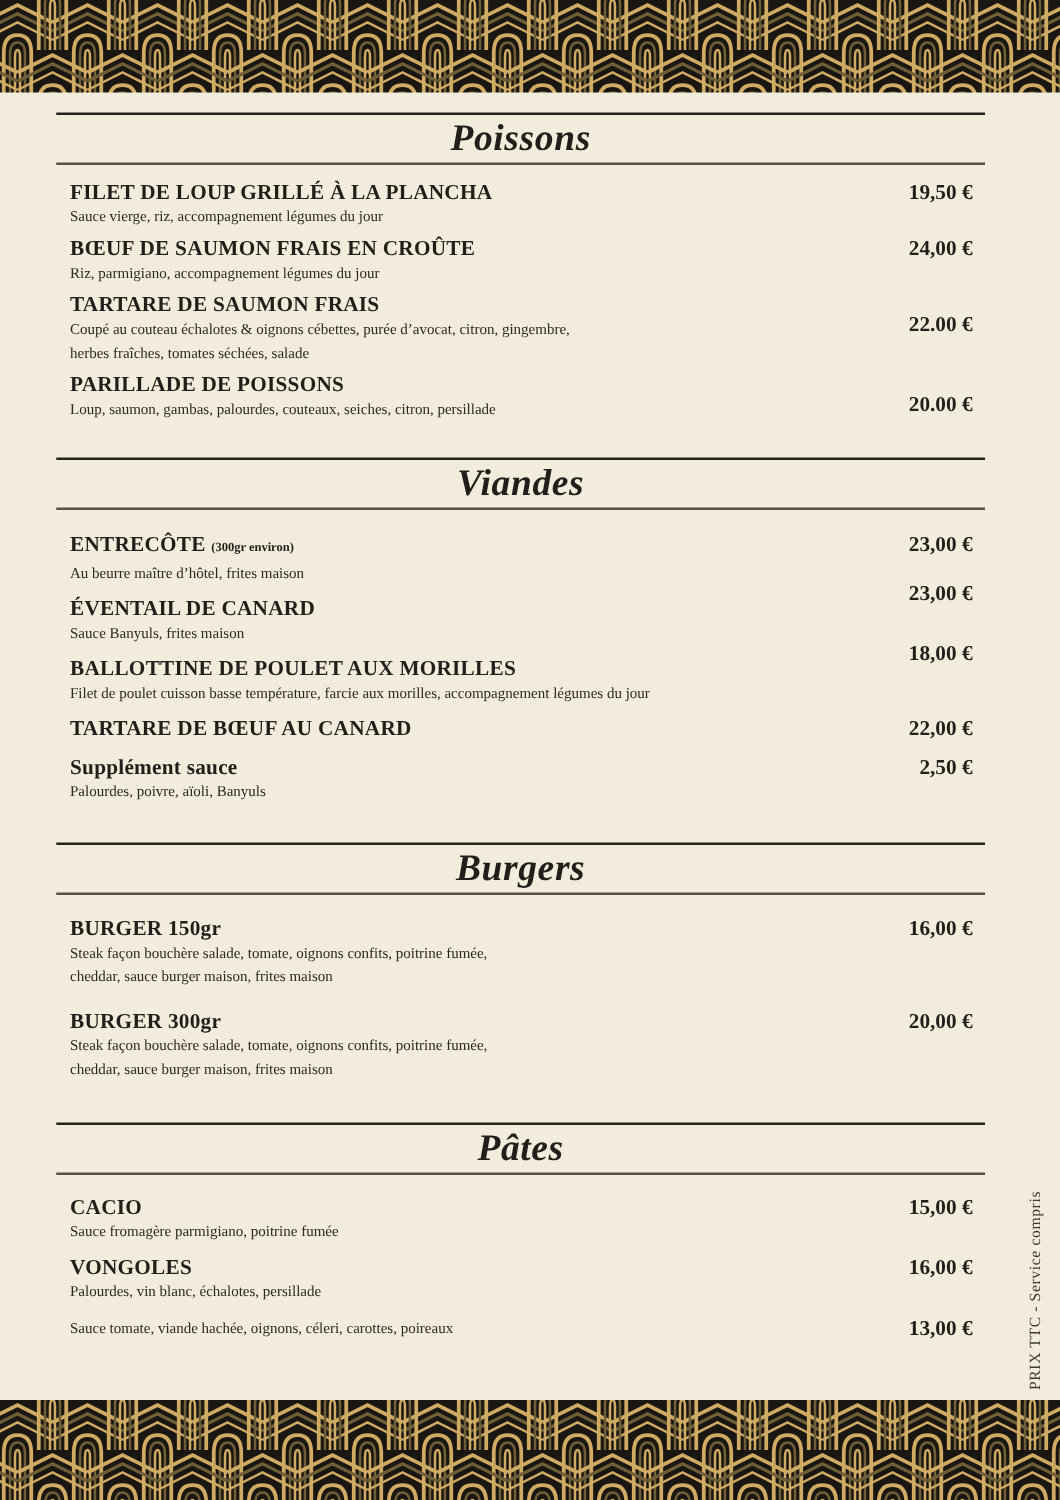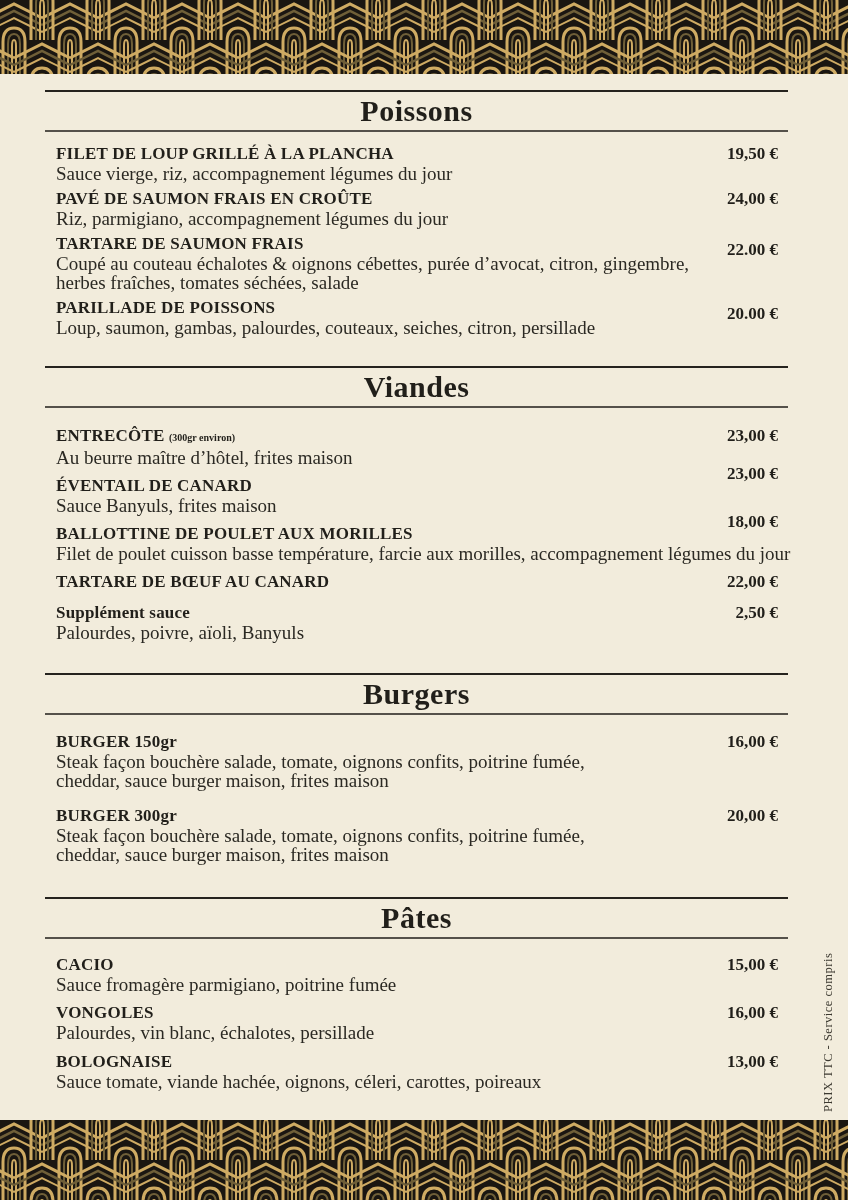--- a/index.html
+++ b/index.html
@@ -22,38 +22,38 @@
   .c-dark{stroke:var(--gold-dark); fill:none;}
 
   .menu-content{position:absolute; left:45px; top:74px; width:743px;}
 
   .menu-section{margin:0;}
   .menu-section .rule{height:2px; width:100%;}
   .rule-top{background:var(--rule-dark);}
   .rule-bottom{background:var(--rule-light);}
   .section-title{
     margin:2px 0; font-size:30px; line-height:34px; font-weight:bold;
-    text-align:center; letter-spacing:.5px; color:var(--ink);
+    font-style:italic; text-align:center; letter-spacing:.5px; color:var(--ink);
   }
   .sec-poissons{margin-top:16px;}
   .sec-viandes{margin-top:29px;}
   .sec-burgers{margin-top:31px;}
   .sec-pates{margin-top:33px;}
 
   .item{position:relative; padding-left:11px; padding-right:90px;}
   .item-name{font-size:17px; line-height:20px; font-weight:bold; letter-spacing:.2px; white-space:nowrap;}
   .name-suffix{font-size:10px; font-weight:bold; letter-spacing:0;}
-  .item-desc{font-size:19px; line-height:19px; color:var(--ink-soft);}
+  .item-desc{font-size:12px; line-height:19px; color:var(--ink-soft);}
   .dline{display:block; white-space:nowrap;}
   .item-price{
     position:absolute; top:0; right:10px; font-size:17px; line-height:20px;
     font-weight:bold; white-space:nowrap;
   }
   .price-raised .item-price{top:-12px;}
-  .price-low .item-price{top:6px;}
+  .price-low .item-price{top:16px;}
 
   .mt-12{margin-top:12px;} .mt-6{margin-top:6px;} .mt-18{margin-top:18px;}
   .mt-9{margin-top:9px;} .mt-11{margin-top:11px;} .mt-17{margin-top:17px;}
   .mt-16{margin-top:16px;} .mt-10{margin-top:10px;}
 
   .side-note{
     position:absolute; right:12px; bottom:88px; height:170px;
     writing-mode:vertical-rl; transform:rotate(180deg);
     font-size:12.5px; letter-spacing:.5px; color:#3c3930;
     font-family:"Liberation Serif","DejaVu Serif",serif;
@@ -104,21 +104,21 @@
 
       <div class="item mt-12">
         <div class="item-name">FILET DE LOUP GRILLÉ À LA PLANCHA</div>
         <div class="item-desc">
           <span class="dline">Sauce vierge, riz, accompagnement légumes du jour</span>
         </div>
         <div class="item-price">19,50 €</div>
       </div>
 
       <div class="item mt-6">
-        <div class="item-name">PAVÉ DE SAUMON FRAIS EN CROÛTE</div>
+        <div class="item-name">BŒUF DE SAUMON FRAIS EN CROÛTE</div>
         <div class="item-desc">
           <span class="dline">Riz, parmigiano, accompagnement légumes du jour</span>
         </div>
         <div class="item-price">24,00 €</div>
       </div>
 
       <div class="item mt-6 price-low">
         <div class="item-name">TARTARE DE SAUMON FRAIS</div>
         <div class="item-desc">
           <span class="dline">Coupé au couteau échalotes &amp; oignons cébettes, purée d’avocat, citron, gingembre,</span>
@@ -221,21 +221,20 @@
 
       <div class="item mt-9">
         <div class="item-name">VONGOLES</div>
         <div class="item-desc">
           <span class="dline">Palourdes, vin blanc, échalotes, persillade</span>
         </div>
         <div class="item-price">16,00 €</div>
       </div>
 
       <div class="item mt-10">
-        <div class="item-name">BOLOGNAISE</div>
         <div class="item-desc">
           <span class="dline">Sauce tomate, viande hachée, oignons, céleri, carottes, poireaux</span>
         </div>
         <div class="item-price">13,00 €</div>
       </div>
     </section>
 
   </div>
 
   <div class="side-note">PRIX TTC - Service compris</div>

